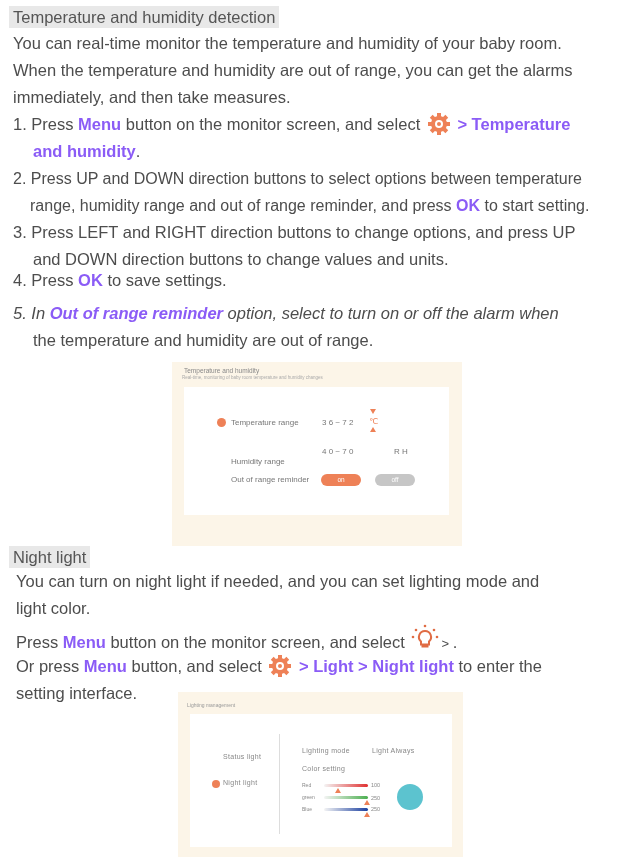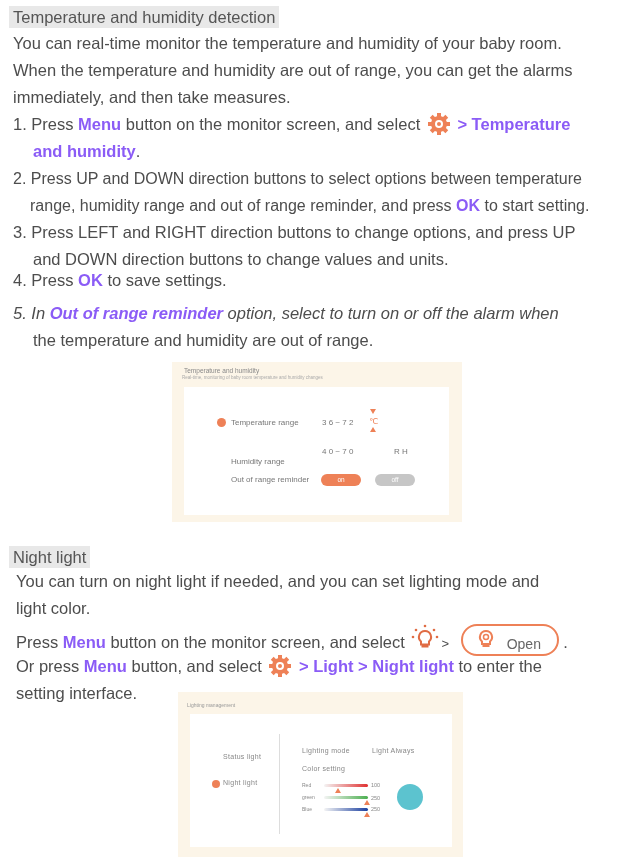--- a/index.html
+++ b/index.html
@@ -56,21 +56,21 @@
 <div class="line" style="top:192px;left:30px;font-size:16px;"><span>range, humidity range and out of range reminder, and press </span><b>OK</b><span> to start setting.</span></div>
 
 <div class="line" style="top:219px;">3. Press LEFT and RIGHT direction buttons to change options, and press UP</div>
 <div class="line ind" style="top:246px;">and DOWN direction buttons to change values and units.</div>
 
 <div class="line" style="top:267px;"><span>4. Press </span><b>OK</b><span> to save settings.</span></div>
 
 <div class="line" style="top:300px;font-style:italic;"><span>5. In </span><b>Out of range reminder</b><span> option, select to turn on or off the alarm when</span></div>
 <div class="line ind" style="top:327px;">the temperature and humidity are out of range.</div>
 
-<div class="screen" style="left:172px;top:362px;width:290px;height:160px;">
+<div class="screen" style="left:172px;top:362px;width:290px;height:184px;">
   <div class="tiny" style="left:12px;top:5px;font-size:6.5px;color:#888;">Temperature and humidity</div>
   <div class="tiny" style="left:10px;top:13px;font-size:4.5px;color:#aaa;">Real-time, monitoring of baby room temperature and humidity changes</div>
   <div class="inner" style="left:12px;top:25px;width:265px;height:128px;">
     <div class="dot" style="left:33px;top:31px;width:9px;height:9px;"></div>
     <div class="lbl" style="left:47px;top:31px;">Temperature range</div>
     <div class="lbl" style="left:138px;top:31px;">3 6 ~ 7 2</div>
     <div class="tri-d" style="left:186px;top:22px;"></div>
     <div class="lbl" style="left:185px;top:30px;color:#ee8157;">℃</div>
     <div class="tri" style="left:186px;top:40px;"></div>
     <div class="lbl" style="left:47px;top:70px;">Humidity range</div>
@@ -93,25 +93,21 @@
         <path d="M14 7 a6 6 0 0 1 4 10.5 v3 h-8 v-3 a6 6 0 0 1 4 -10.5z"></path>
       </g>
       <rect x="10.5" y="21" width="7" height="2.5" fill="#e06c44"></rect>
       <g fill="#e06c44">
         <circle cx="14" cy="2" r="1.3"></circle>
         <circle cx="5" cy="6" r="1.3"></circle>
         <circle cx="23" cy="6" r="1.3"></circle>
         <circle cx="2" cy="13" r="1.3"></circle>
         <circle cx="26" cy="13" r="1.3"></circle>
       </g>
-    </svg><span style="font-size:13px;">&gt; </span><span class="open-btn"><svg style="position:absolute;left:14px;top:3px;" width="18" height="20" viewBox="0 0 18 20">
-        <path d="M9 2 a6 6 0 0 1 4 10.5 v2.5 h-8 v-2.5 a6 6 0 0 1 4 -10.5z" fill="none" stroke="#ee8157" stroke-width="2"></path>
-        <circle cx="9" cy="8" r="2.5" fill="none" stroke="#ee8157" stroke-width="1.5"></circle>
-        <rect x="5.5" y="16" width="7" height="2" fill="#ee8157"></rect>
-      </svg><span class="t">Open</span></span><span> .</span>
+    </svg><span style="font-size:13px;">&gt; </span><span> .</span>
 </div>
 
 <div class="line" style="left:16px;top:653px;">
   <span>Or press </span><b>Menu</b><span>  button, and select </span><svg class="gear" viewBox="0 0 24 24">
       <g fill="#ee8157">
         <circle cx="12" cy="12" r="8"></circle>
         <rect x="10" y="1" width="4" height="5"></rect>
         <rect x="10" y="18" width="4" height="5"></rect>
         <rect x="1" y="10" width="5" height="4"></rect>
         <rect x="18" y="10" width="5" height="4"></rect>

